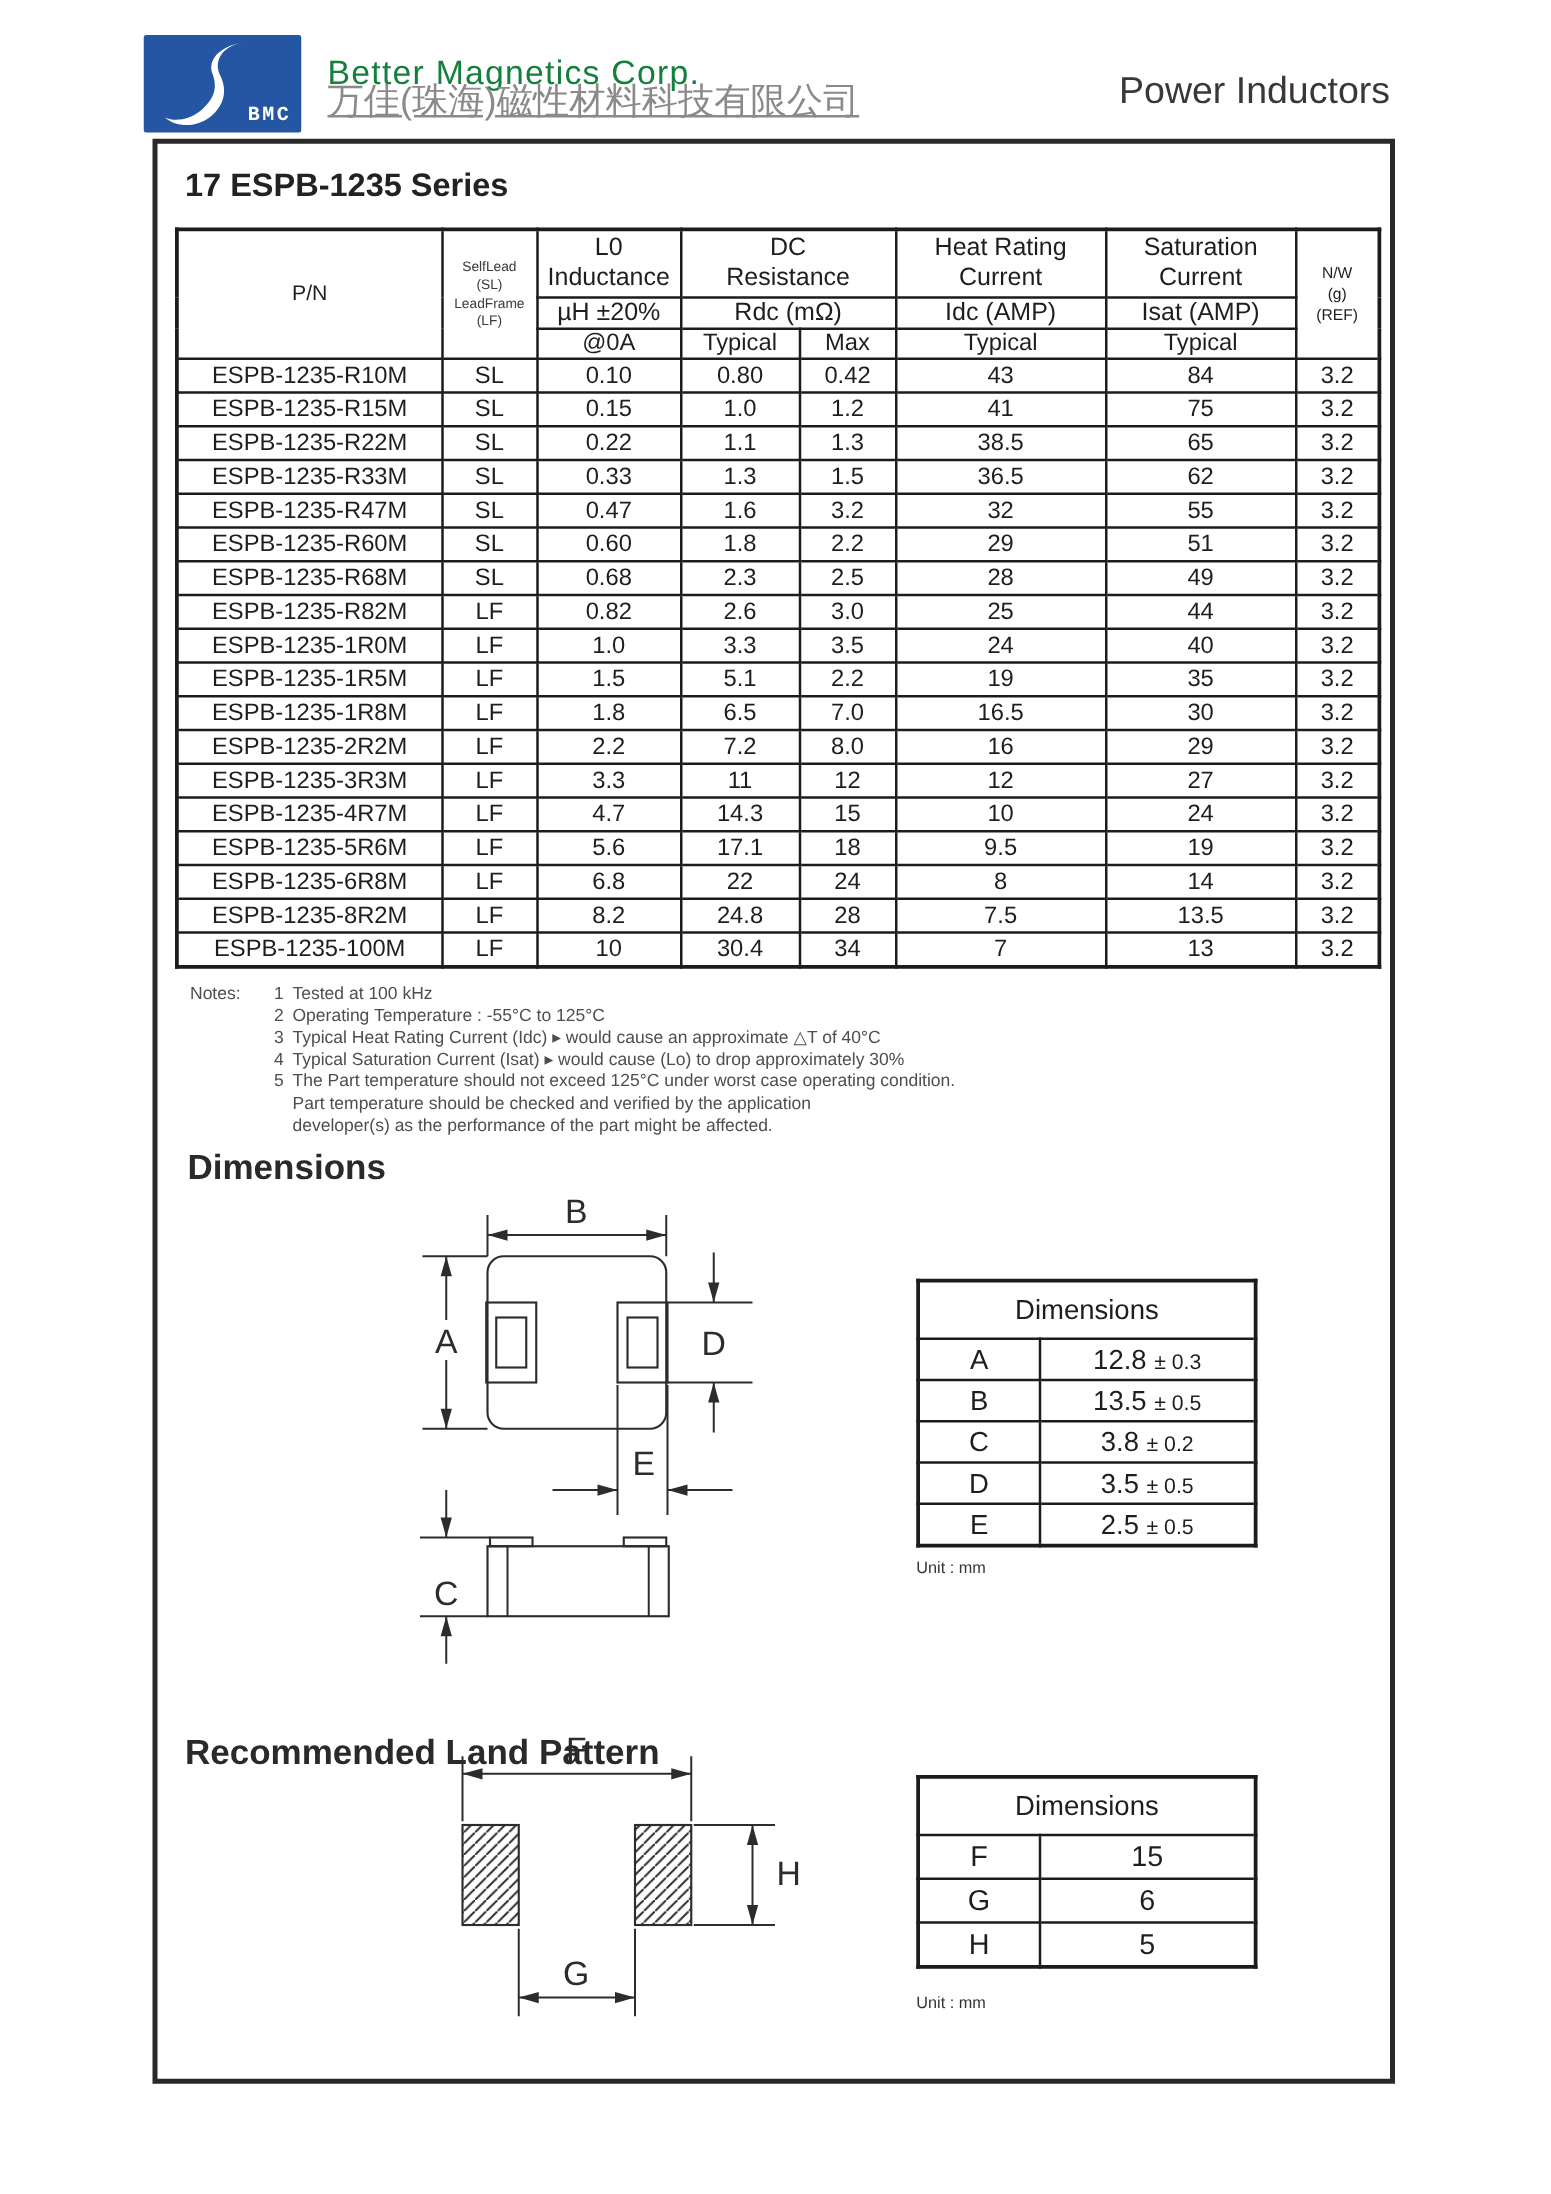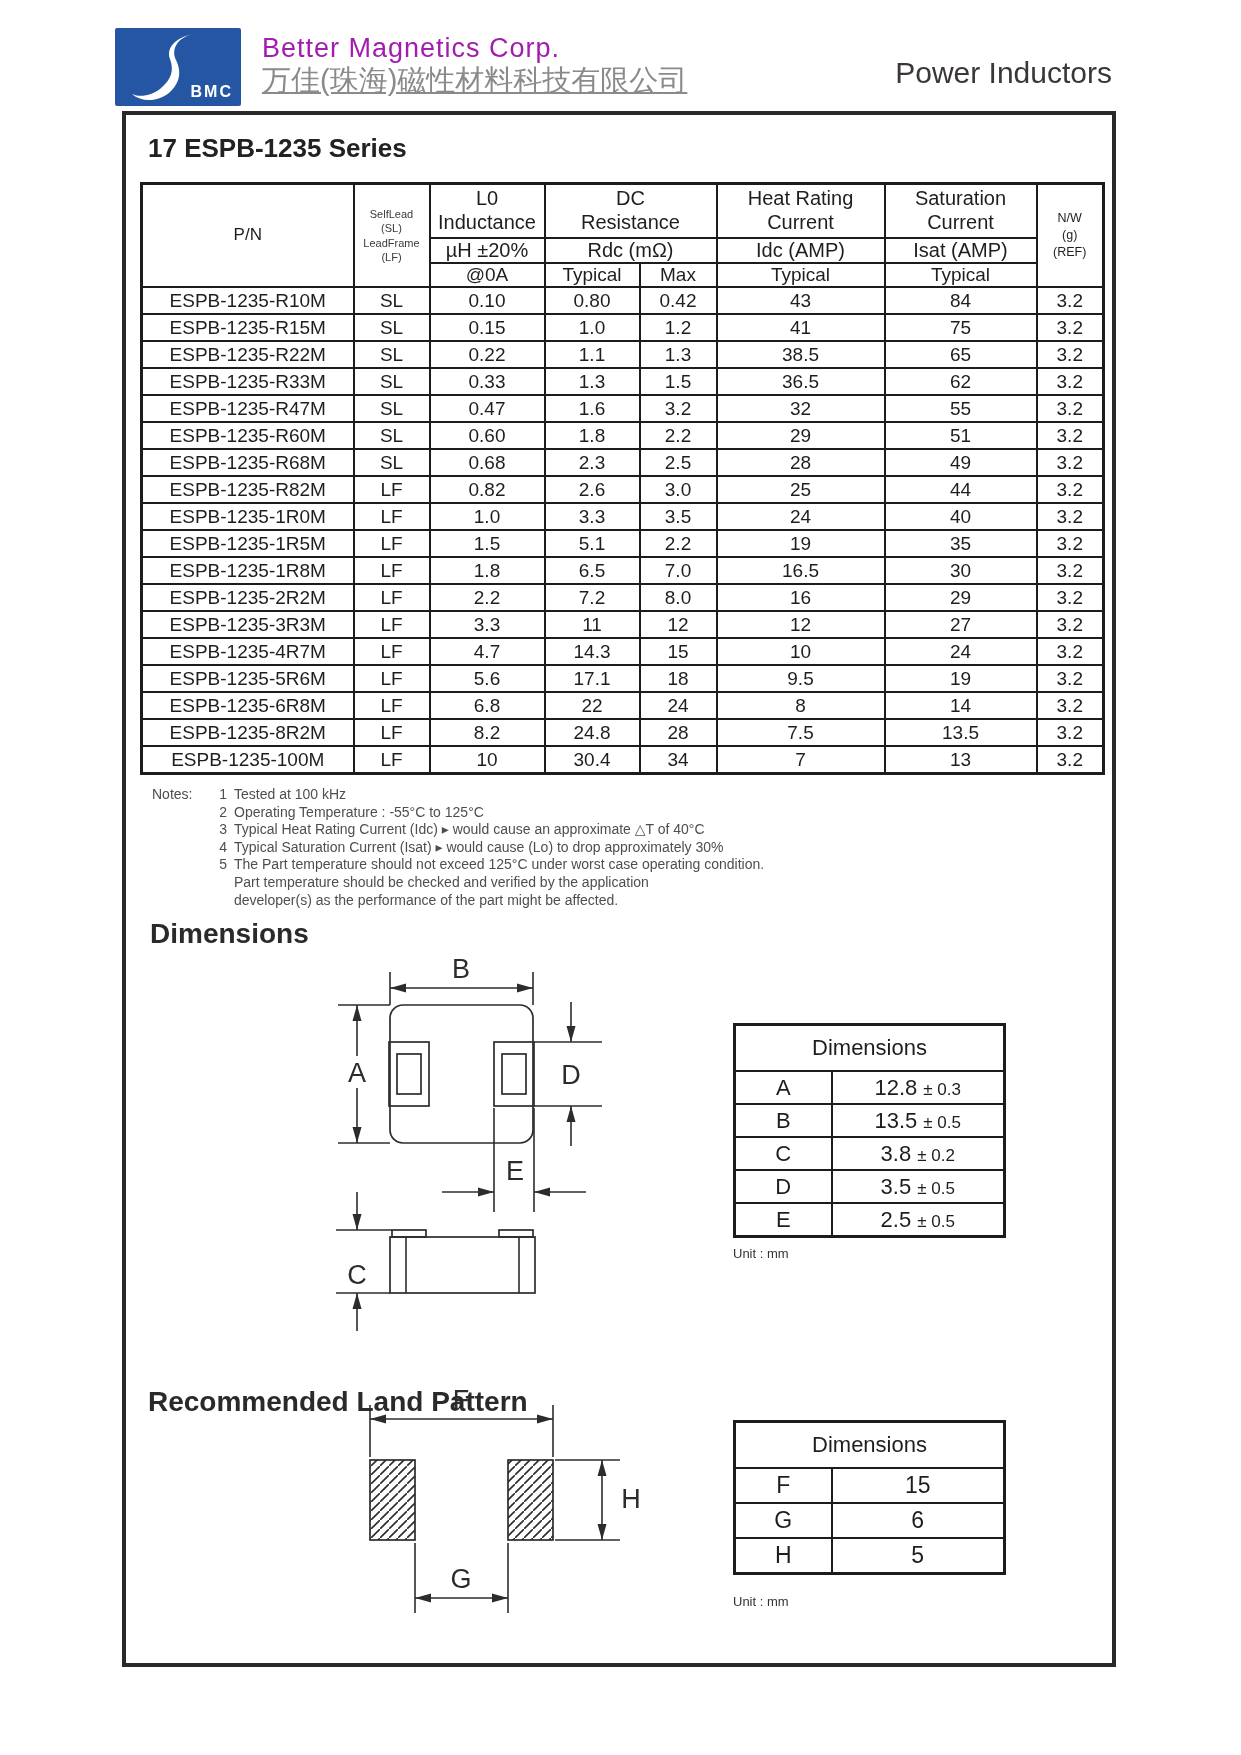--- a/index.html
+++ b/index.html
@@ -3,23 +3,23 @@
 <meta charset="utf-8">
 <style>
   html,body { margin:0; padding:0; background:#ffffff; }
   #page {
     position:relative; width:1241px; height:1755px; background:#ffffff;
     font-family:"Liberation Sans", sans-serif; overflow:hidden; color:#1e1e1e;
   }
   .abs { position:absolute; }
 
   
-  .logo { left:115px; top:28px; width:126px; height:78px; background:#2456a3; border-radius:2px; }
+  .logo { left:115px; top:28px; width:126px; height:78px; background:#2456a3; border-radius:2px;font-family:Liberation Mono, monospace; }
   .logo-bmc { position:absolute; right:8px; bottom:5px; color:#fff; font-size:16px; font-weight:bold; letter-spacing:2px; }
-  .co-en { left:262px; top:33px; font-size:27px; color:#a21caf; letter-spacing:1px; }
+  .co-en { left:262px; top:43px; font-size:27px; color:#15803d; letter-spacing:1px; }
   .co-cn { left:262px; top:61px; font-size:29px; color:#8a8a8a;text-decoration:underline; }
   .doc-title { left:760px; top:56px; width:352px; text-align:right; font-size:30px; color:#3b3737; }
 
   
   .main-box { left:122px; top:111px; width:986px; height:1548px; border:4px solid #2b2828; }
 
   .series-title { left:148px; top:133px; font-size:26px; font-weight:bold; color:#222; }
 
   
   .spec-table { left:140px; top:182px; width:962px; border-collapse:collapse; table-layout:fixed;

